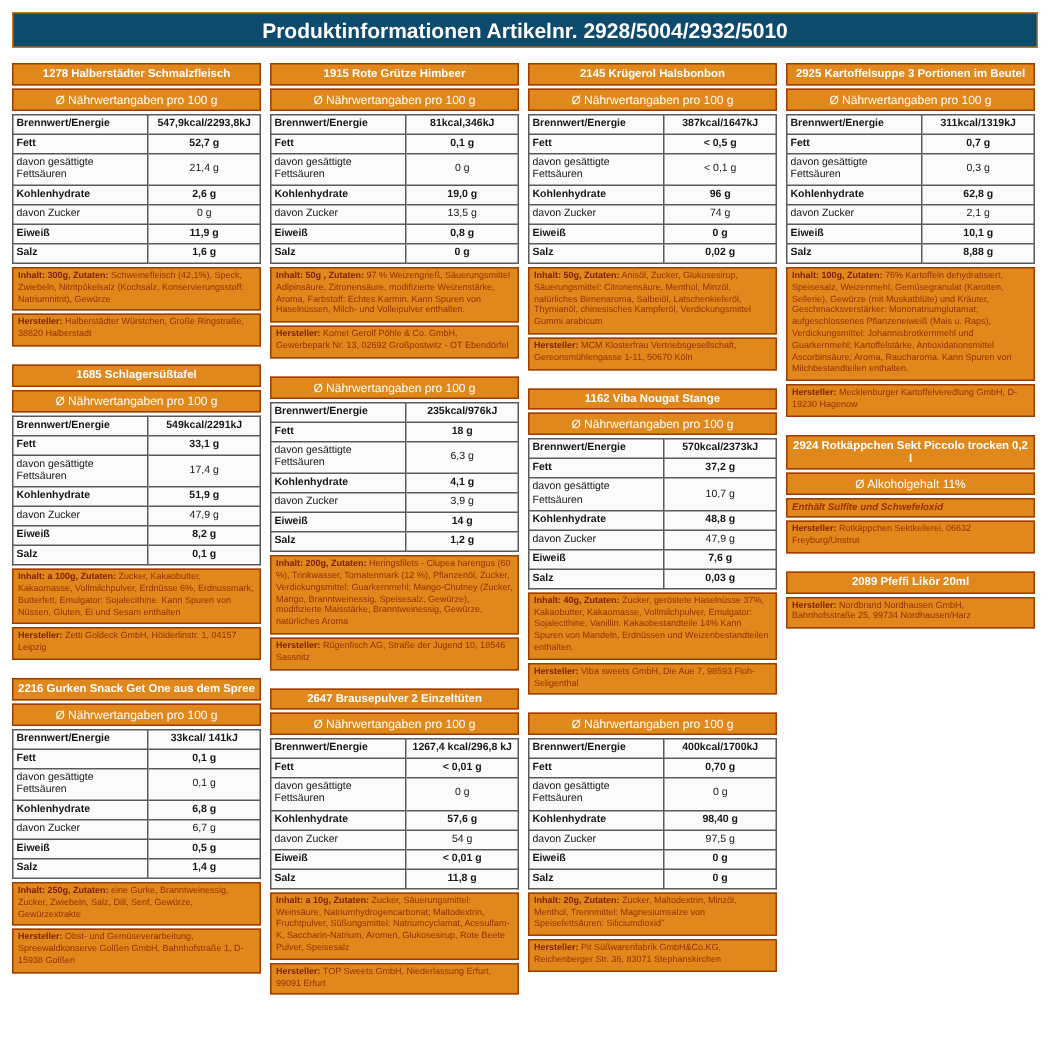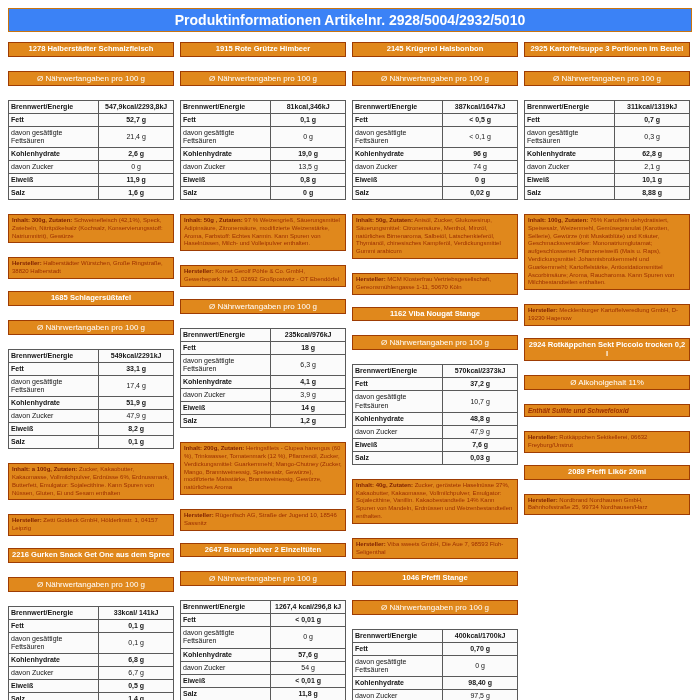--- a/index.html
+++ b/index.html
@@ -1,24 +1,24 @@
 <!DOCTYPE html>
 <html><head>
 <meta charset="utf-8">
 <style>
   html,body{margin:0;padding:0;background:#fff;}
   body{width:700px;height:700px;font-family:"Liberation Sans",sans-serif;-webkit-font-smoothing:antialiased;}
   .page{padding:8px;}
   .title-bar{
-    background:#3b82f6;border:1px solid #c9740e;color:#fff;
+    background:#0c4a6e;border:1px solid #c9740e;color:#fff;
     font-weight:bold;font-size:14px;text-align:center;padding:3px 0;
   }
   .grid{display:flex;gap:6px;margin-top:10px;align-items:flex-start;}
   .column{display:flex;flex-direction:column;gap:12px;width:166px;flex:0 0 166px;}
-  .card{display:flex;flex-direction:column;gap:14px;}
+  .card{display:flex;flex-direction:column;gap:2px;}
   .band{
     background:#e0881c;border:1px solid #9e3c03;color:#fff;
     text-align:center;padding:2px 2px;
   }
   .card-title{font-weight:bold;font-size:7.6px;line-height:1.15;}
   .card-subheader{font-size:8px;font-weight:normal;text-align:center;}
   table.ntable{border-collapse:collapse;width:100%;background:#fbfbfb;table-layout:fixed;}
   table.ntable td{
     border:1px solid #5a5a5a;font-size:7px;color:#151515;
     padding:2px 2px;line-height:1.15;vertical-align:middle;
@@ -344,21 +344,20 @@
               <tr class="bold">
                 <td class="lab">Salz</td>
                 <td class="val">0,03 g</td>
               </tr>
             </tbody>
           </table>
           <div class="textblock"><b>Inhalt: 40g, Zutaten:</b><span> Zucker, geröstete Haselnüsse 37%, Kakaobutter, Kakaomasse, Vollmilchpulver, Emulgator: Sojalecithine, Vanillin. Kakaobestandteile 14% Kann Spuren von Mandeln, Erdnüssen und Weizenbestandteilen enthalten.</span></div>
           <div class="textblock"><b>Hersteller:</b><span> Viba sweets GmbH, Die Aue 7, 98593 Floh-Seligenthal</span></div>
         </div>
         <div class="card">
-          <div class="band card-title">1046 Pfeffi Stange</div>
           <div class="band card-subheader">Ø Nährwertangaben pro 100 g</div>
           <table class="ntable">
             <tbody>
               <tr class="bold">
                 <td class="lab">Brennwert/Energie</td>
                 <td class="val">400kcal/1700kJ</td>
               </tr>
               <tr class="bold">
                 <td class="lab">Fett</td>
                 <td class="val">0,70 g</td>

